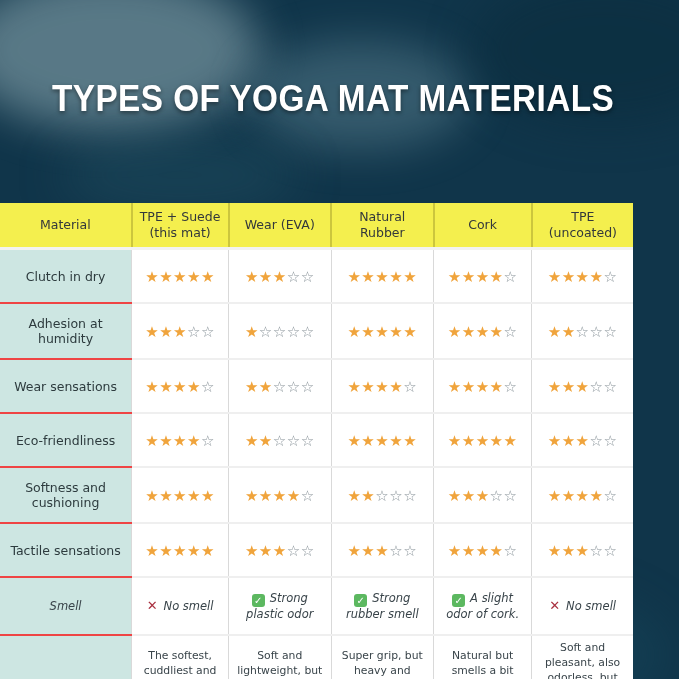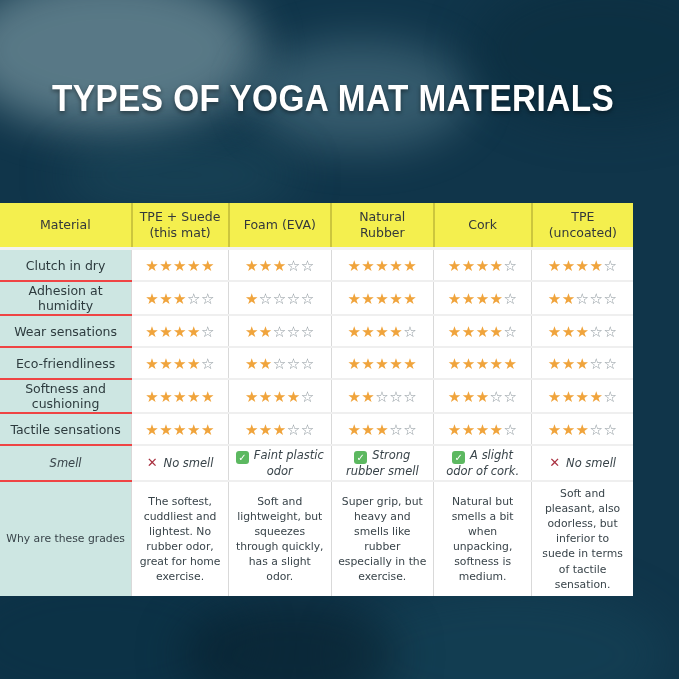--- a/index.html
+++ b/index.html
@@ -52,21 +52,21 @@
     height:40px; padding:2px 5px;
     font-size:12.5px; font-weight:normal; color:#33383b;
     border-left:2px solid #ccc63d; border-bottom:3px solid #f2f2f2;
     text-align:center; vertical-align:middle; line-height:1.25;
   }
   thead th:first-child { border-left:none; }
 
   tbody td {
     background:#ffffff;
     border-left:1px solid #d9d9d9; border-top:2px solid #efefef;
-    text-align:center; vertical-align:middle; padding:1px 4px;
+    text-align:center; vertical-align:middle; padding:12px 4px;
   }
   tbody tr:first-child td { border-top:none; }
   tbody td.label {
     background:var(--row-label-bg,#cde6e2);
     font-size:12.5px; color:#2d3b3e; border-left:none;
     border-top:2px solid #ef4444;
   }
   tr.rate td { height:28px; }
   .stars { font-size:15px; letter-spacing:0.5px; white-space:nowrap; }
   .sf { color:var(--star-filled,#f0a43c); }
@@ -107,21 +107,21 @@
       <col class="c1">
       <col class="c2">
       <col class="c3">
       <col class="c4">
       <col class="c5">
   </colgroup>
   <thead>
     <tr>
       <th>Material</th>
       <th>TPE + Suede (this mat)</th>
-      <th>Foam (EVA)</th>
+      <th>Wear (EVA)</th>
       <th>Natural Rubber</th>
       <th>Cork</th>
       <th>TPE (uncoated)</th>
     </tr>
   </thead>
   <tbody id="tbody">
       <tr class="rate">
         <td class="label">Clutch in dry</td>
         <td class="starcell"><span class="stars"><span class="sf">★★★★★</span><span class="se"></span></span></td>
         <td class="starcell"><span class="stars"><span class="sf">★★★</span><span class="se">☆☆</span></span></td>
@@ -165,21 +165,21 @@
         <td class="label">Tactile sensations</td>
         <td class="starcell"><span class="stars"><span class="sf">★★★★★</span><span class="se"></span></span></td>
         <td class="starcell"><span class="stars"><span class="sf">★★★</span><span class="se">☆☆</span></span></td>
         <td class="starcell"><span class="stars"><span class="sf">★★★</span><span class="se">☆☆</span></span></td>
         <td class="starcell"><span class="stars"><span class="sf">★★★★</span><span class="se">☆</span></span></td>
         <td class="starcell"><span class="stars"><span class="sf">★★★</span><span class="se">☆☆</span></span></td>
       </tr>
       <tr class="smell">
         <td class="label">Smell</td>
         <td class="smellcell"><span class="xmk">✕</span><span class="smelltext">No smell</span></td>
-        <td class="smellcell"><span class="chk">✓</span><span class="smelltext">Faint plastic odor</span></td>
+        <td class="smellcell"><span class="chk">✓</span><span class="smelltext">Strong plastic odor</span></td>
         <td class="smellcell"><span class="chk">✓</span><span class="smelltext">Strong rubber smell</span></td>
         <td class="smellcell"><span class="chk">✓</span><span class="smelltext">A slight odor of cork.</span></td>
         <td class="smellcell"><span class="xmk">✕</span><span class="smelltext">No smell</span></td>
       </tr>
       <tr class="why">
         <td class="label">Why are these grades</td>
         <td class="whycell"><span class="whytext">The softest, cuddliest and lightest. No rubber odor, great for home exercise.</span></td>
         <td class="whycell"><span class="whytext">Soft and lightweight, but squeezes through quickly, has a slight odor.</span></td>
         <td class="whycell"><span class="whytext">Super grip, but heavy and smells like rubber especially in the exercise.</span></td>
         <td class="whycell"><span class="whytext">Natural but smells a bit when unpacking, softness is medium.</span></td>

